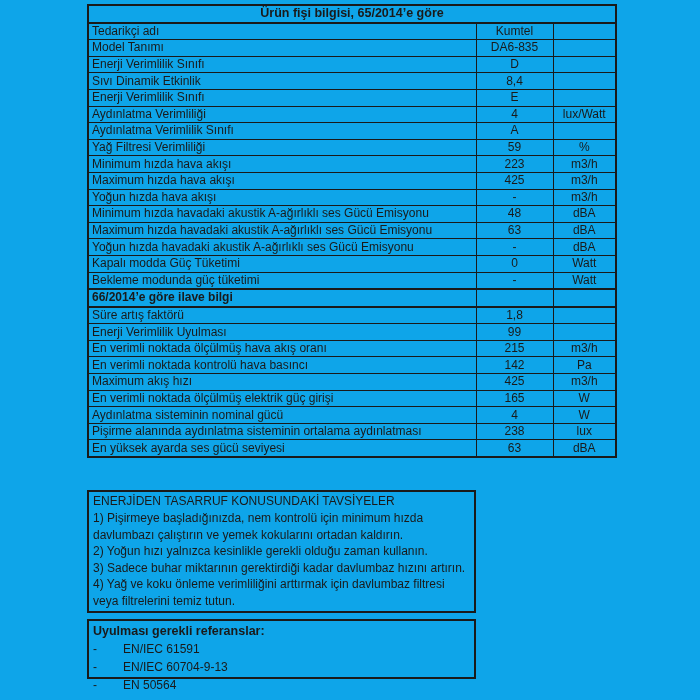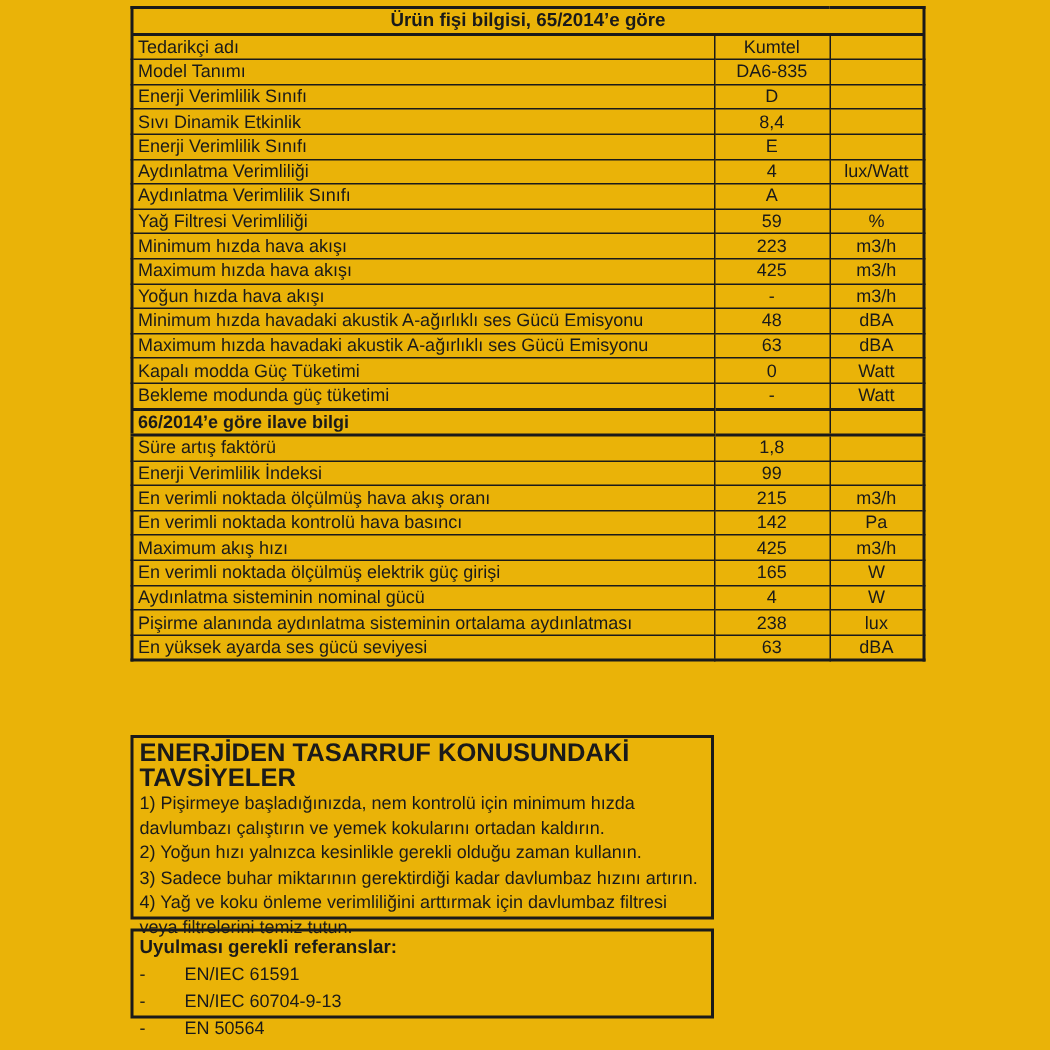--- a/index.html
+++ b/index.html
@@ -11,21 +11,21 @@
     width: 700px;
     height: 700px;
     font-family: "Liberation Sans", sans-serif;
     color: #1a1a1a;
     overflow: hidden;
   }
   .doc {
     position: relative;
     width: 700px;
     height: 700px;
-    background: #eab308;
+    background: #0ea5e9;
   }
   table.fiche {
     position: absolute;
     left: 87px;
     top: 4px;
     width: 528px;
     border-collapse: collapse;
     table-layout: fixed;
     border: 2px solid #1a1a1a;
   }
@@ -56,22 +56,22 @@
     position: absolute;
     left: 87px;
     top: 490px;
     width: 389px;
     height: 123px;
     border: 2px solid #1a1a1a;
     box-sizing: border-box;
     padding: 1px 4px;
   }
   .advice-title {
-    font-weight: bold;
-    font-size: 17px;
+    font-weight: normal;
+    font-size: 12px;
     line-height: 17px;
   }
   .tip {
     font-size: 12px;
     line-height: 16.5px;
     margin: 0;
   }
   .refs-box {
     position: absolute;
     left: 87px;
@@ -173,41 +173,46 @@
           <td class="c-label">Minimum hızda havadaki akustik A-ağırlıklı ses Gücü Emisyonu</td>
           <td class="c-value">48</td>
           <td class="c-unit">dBA</td>
         </tr>
         <tr>
           <td class="c-label">Maximum hızda havadaki akustik A-ağırlıklı ses Gücü Emisyonu</td>
           <td class="c-value">63</td>
           <td class="c-unit">dBA</td>
         </tr>
         <tr>
+          <td class="c-label">Yoğun hızda havadaki akustik A-ağırlıklı ses Gücü Emisyonu</td>
+          <td class="c-value">-</td>
+          <td class="c-unit">dBA</td>
+        </tr>
+        <tr>
           <td class="c-label">Kapalı modda Güç Tüketimi</td>
           <td class="c-value">0</td>
           <td class="c-unit">Watt</td>
         </tr>
         <tr>
           <td class="c-label">Bekleme modunda güç tüketimi</td>
           <td class="c-value">-</td>
           <td class="c-unit">Watt</td>
         </tr>
         <tr class="section-row">
           <td class="c-label">66/2014’e göre ilave bilgi</td>
           <td class="c-value"></td>
           <td class="c-unit"></td>
         </tr>
         <tr>
           <td class="c-label">Süre artış faktörü</td>
           <td class="c-value">1,8</td>
           <td class="c-unit"></td>
         </tr>
         <tr>
-          <td class="c-label">Enerji Verimlilik İndeksi</td>
+          <td class="c-label">Enerji Verimlilik Uyulması</td>
           <td class="c-value">99</td>
           <td class="c-unit"></td>
         </tr>
         <tr>
           <td class="c-label">En verimli noktada ölçülmüş hava akış oranı</td>
           <td class="c-value">215</td>
           <td class="c-unit">m3/h</td>
         </tr>
         <tr>
           <td class="c-label">En verimli noktada kontrolü hava basıncı</td>

